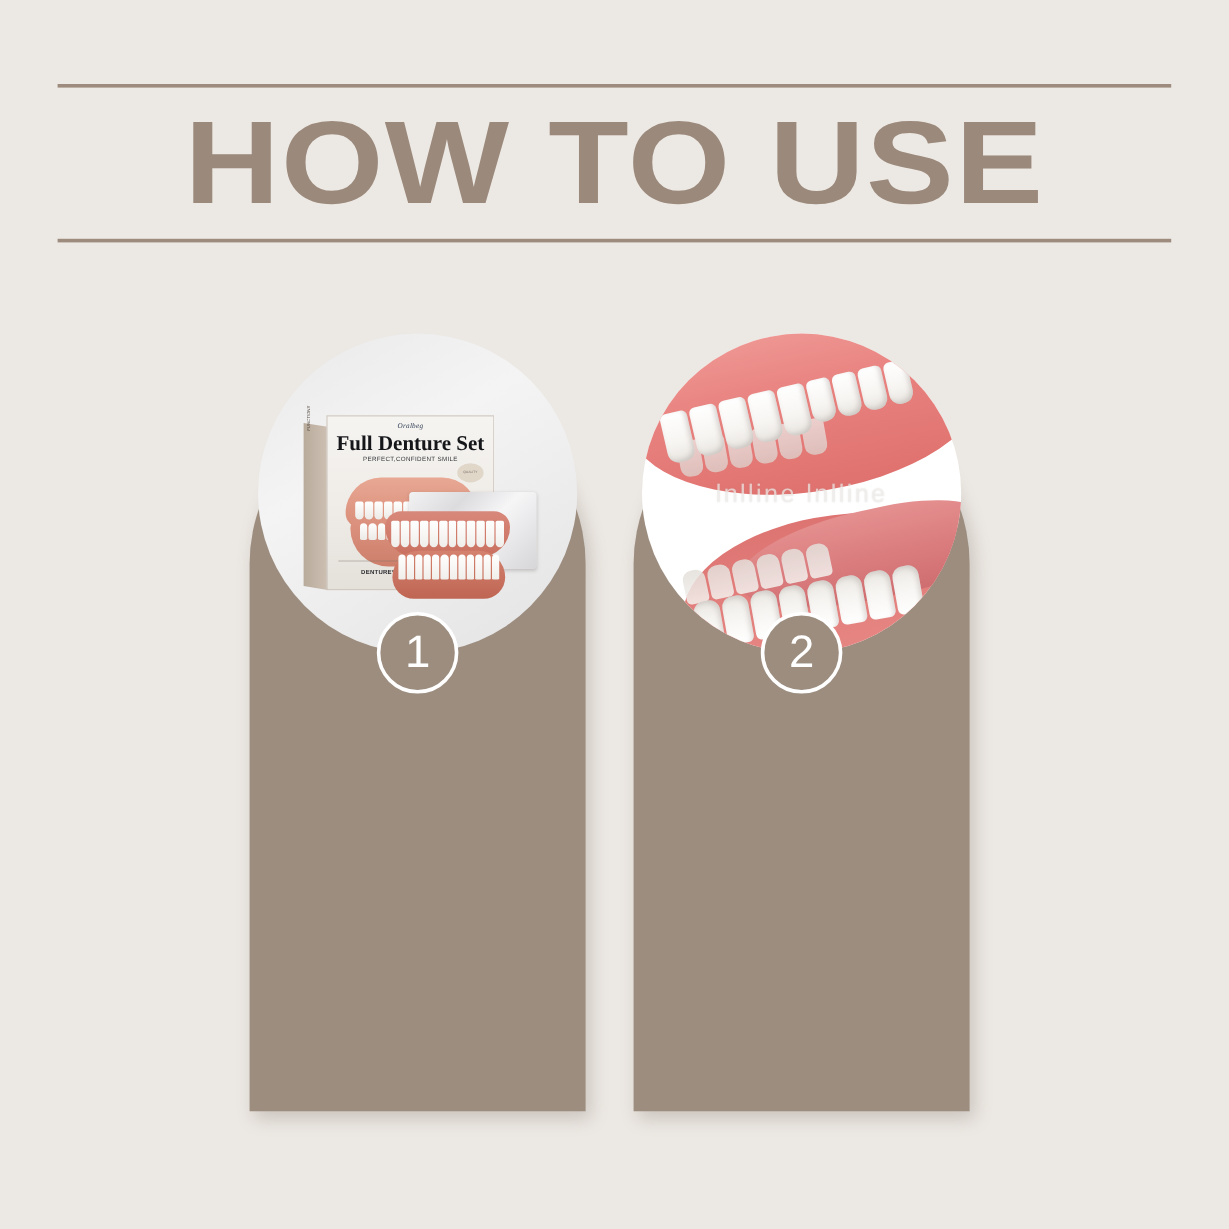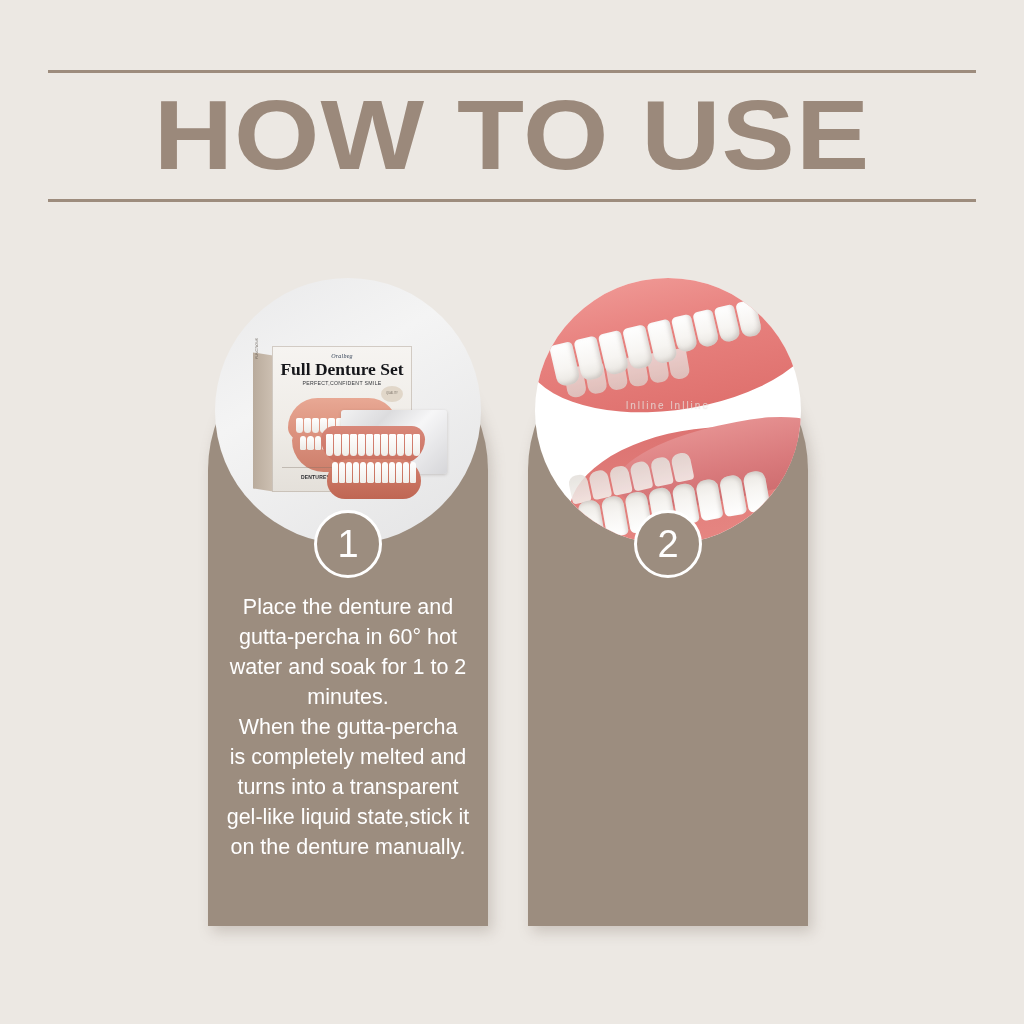--- a/index.html
+++ b/index.html
@@ -375,21 +375,21 @@
     height: 28px;
     background: linear-gradient(0deg,#f4f2ef 0%, #e3dfda 100%);
     border-radius: 8px 8px 4px 4px;
   }
   .watermark {
     position: absolute;
     left: 0;
     top: 46%;
     width: 100%;
     text-align: center;
-    font-size: 10px;
+    font-size: 21px;
     letter-spacing: 2px;
     color: rgba(255,255,255,.55);
     text-shadow: 0 0 1px rgba(180,170,160,.5);
     pointer-events: none;
     white-space: nowrap;
   }
 
   
   .badge {
     position: absolute;
@@ -531,29 +531,20 @@
               <span></span>
               <span></span>
               <span></span>
           </div>
         </div>
 
       </div>
     </div>
 
     <div class="badge">1</div>
-    <div class="step-text">Place the denture and
-gutta-percha in 60° hot
-water and soak for 1 to 2
-minutes.
-When the gutta-percha
-is completely melted and
-turns into a transparent
-gel-like liquid state,stick it
-on the denture manually.</div>
   </div>
 
   <div class="card card-2">
 
     <div class="photo-circle photo-2">
       <div class="mouth">
         <div class="gum-top"></div>
         <div class="row-upper2">
           <span></span>
             <span></span>

